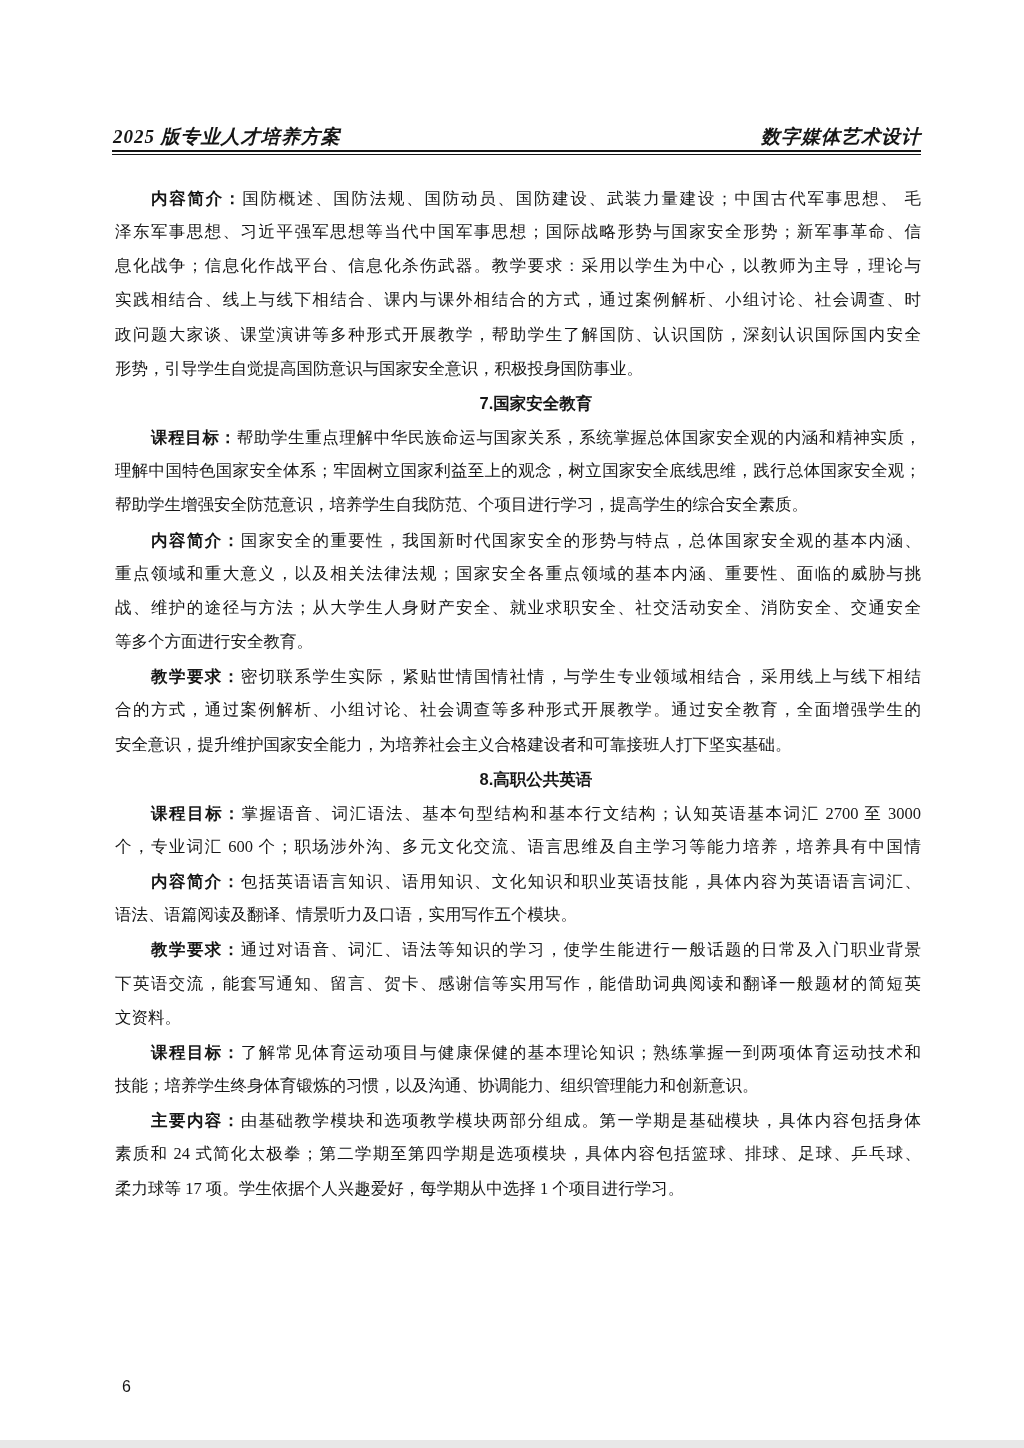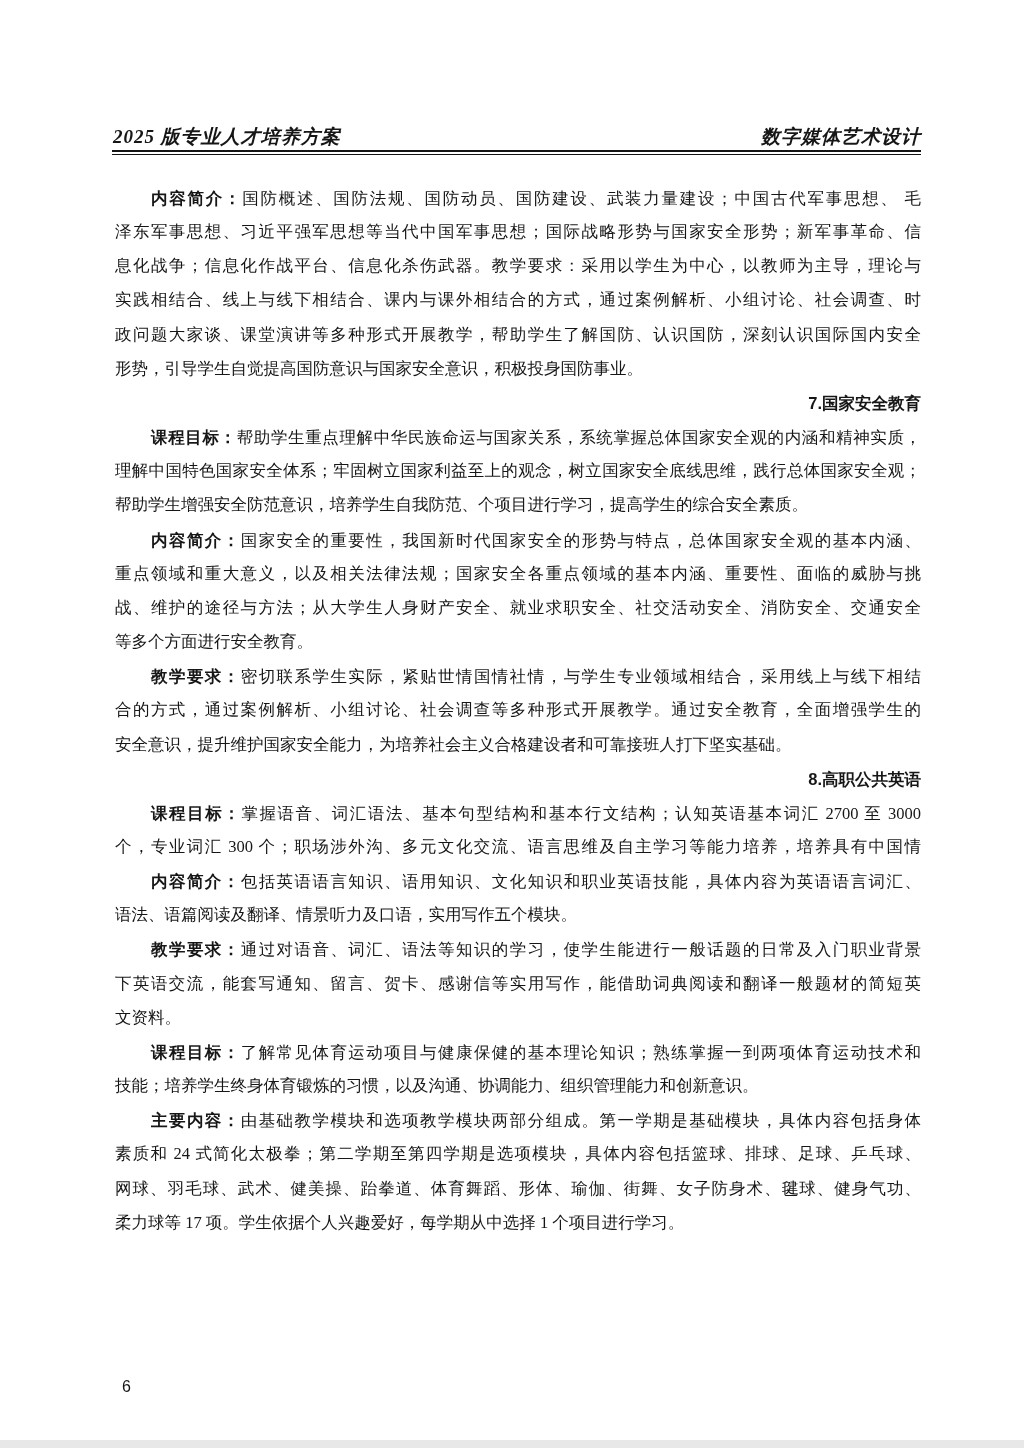--- a/index.html
+++ b/index.html
@@ -71,21 +71,21 @@
     padding-left: 36px;
   }
   .lbl {
     font-weight: bold;
     font-family: "Liberation Sans", "DejaVu Sans", sans-serif;
   }
   .hline {
     font-weight: bold;
     font-family: "Liberation Sans", "DejaVu Sans", sans-serif;
     padding-left: 36px;
-    text-align: right;
+    text-align: center;
   }
   
   .pageno {
     position: absolute;
     left: 122px;
     top: 1378px;
     font-size: 16px;
     font-family: "Liberation Sans", "DejaVu Sans", sans-serif;
   }
 </style>
@@ -129,21 +129,21 @@
     <div>
       <div class="line jst first"><span class="lbl">教学要求：</span><span>密切联系学生实际，紧贴世情国情社情，与学生专业领域相结合，采用线上与线下相结</span></div>
       <div class="line jst">合的方式，通过案例解析、小组讨论、社会调查等多种形式开展教学。通过安全教育，全面增强学生的</div>
       <div class="line last">安全意识，提升维护国家安全能力，为培养社会主义合格建设者和可靠接班人打下坚实基础。</div>
     </div>
 
     <div class="line hline">8.高职公共英语</div>
 
     <div>
       <div class="line jst first"><span class="lbl">课程目标：</span><span>掌握语音、词汇语法、基本句型结构和基本行文结构；认知英语基本词汇 2700 至 3000</span></div>
-      <div class="line jst">个，专业词汇 300 个；职场涉外沟、多元文化交流、语言思维及自主学习等能力培养，培养具有中国情</div>
+      <div class="line jst">个，专业词汇 600 个；职场涉外沟、多元文化交流、语言思维及自主学习等能力培养，培养具有中国情</div>
     </div>
 
     <div>
       <div class="line jst first"><span class="lbl">内容简介：</span><span>包括英语语言知识、语用知识、文化知识和职业英语技能，具体内容为英语语言词汇、</span></div>
       <div class="line last">语法、语篇阅读及翻译、情景听力及口语，实用写作五个模块。</div>
     </div>
 
     <div>
       <div class="line jst first"><span class="lbl">教学要求：</span><span>通过对语音、词汇、语法等知识的学习，使学生能进行一般话题的日常及入门职业背景</span></div>
       <div class="line jst">下英语交流，能套写通知、留言、贺卡、感谢信等实用写作，能借助词典阅读和翻译一般题材的简短英</div>
@@ -152,21 +152,20 @@
 
 
     <div>
       <div class="line jst first"><span class="lbl">课程目标：</span><span>了解常见体育运动项目与健康保健的基本理论知识；熟练掌握一到两项体育运动技术和</span></div>
       <div class="line last">技能；培养学生终身体育锻炼的习惯，以及沟通、协调能力、组织管理能力和创新意识。</div>
     </div>
 
     <div>
       <div class="line jst first"><span class="lbl">主要内容：</span><span>由基础教学模块和选项教学模块两部分组成。第一学期是基础模块，具体内容包括身体</span></div>
       <div class="line jst">素质和 24 式简化太极拳；第二学期至第四学期是选项模块，具体内容包括篮球、排球、足球、乒乓球、</div>
-      <div class="line jst">网球、羽毛球、武术、健美操、跆拳道、体育舞蹈、形体、瑜伽、街舞、女子防身术、毽球、健身气功、</div>
       <div class="line last">柔力球等 17 项。学生依据个人兴趣爱好，每学期从中选择 1 个项目进行学习。</div>
     </div>
 
   </div>
 
   <div class="pageno">6</div>
 
 </div>
 
 </body></html>

